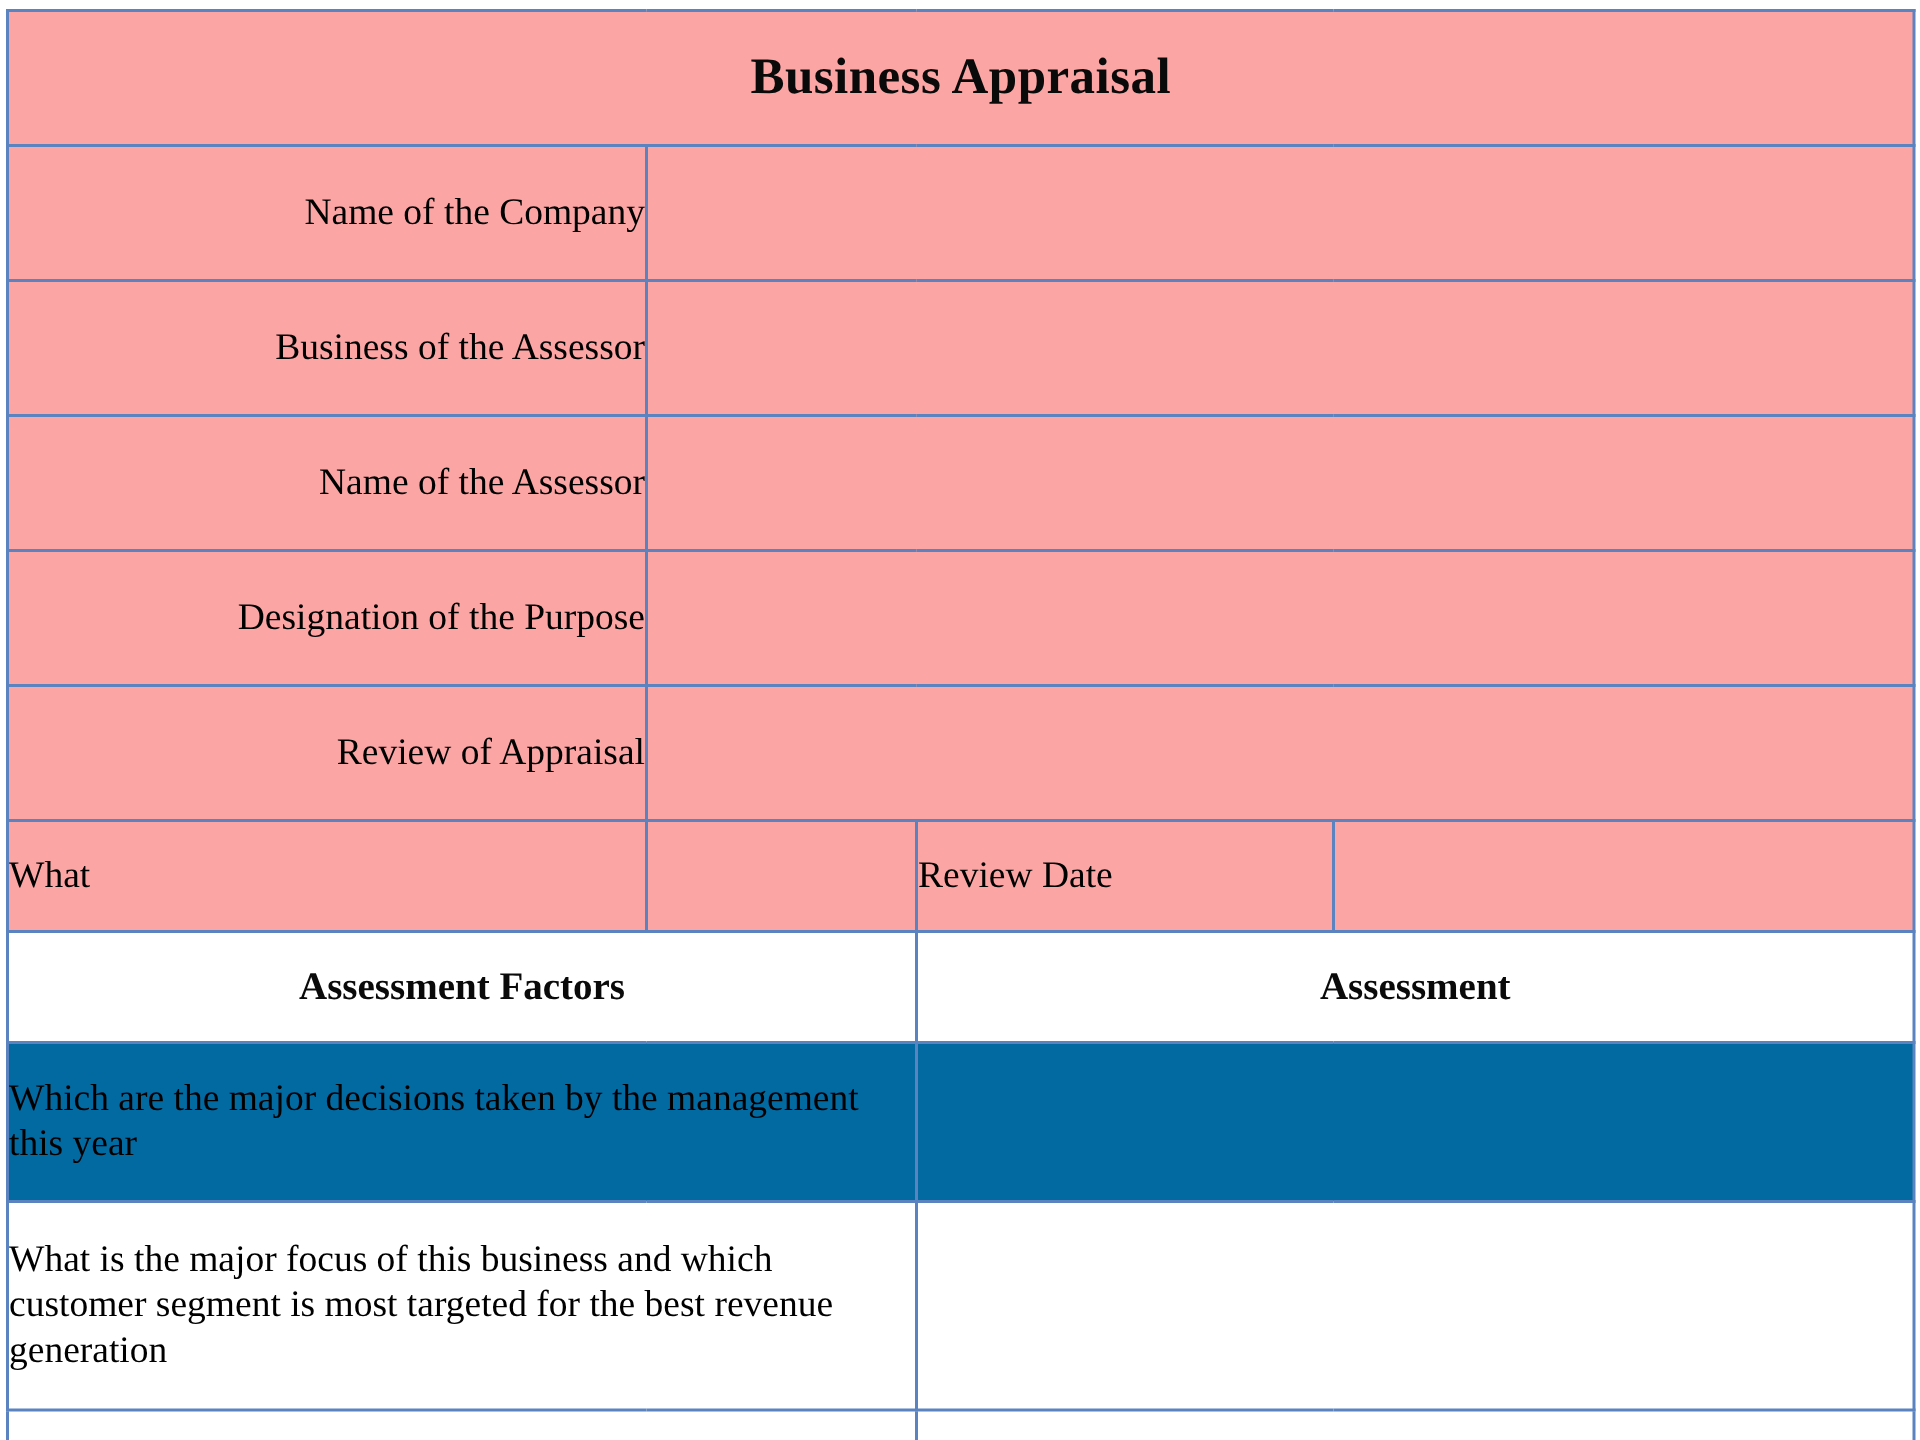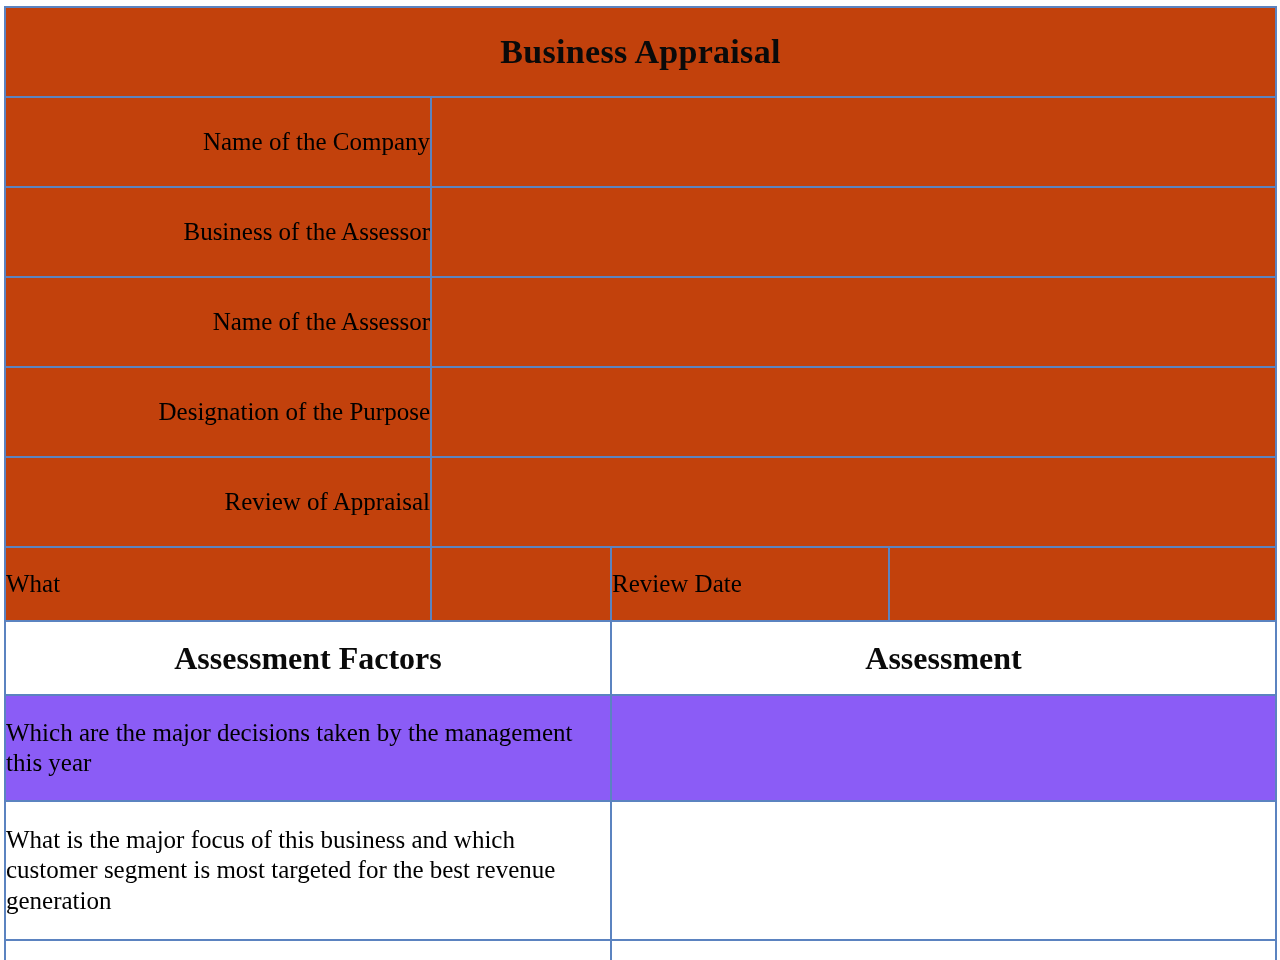--- a/index.html
+++ b/index.html
@@ -30,21 +30,21 @@
     top: 6px;
     width: 1271px;
     border-collapse: collapse;
     table-layout: fixed;
   }
 
   .form-table td {
     border: 2px solid #5B83C0;
     padding: 0;
     vertical-align: middle;
-    background: #c2410c;
+    background: #fca5a5;
   }
 
   
   .title-cell {
     background: #94B0D8;
     height: 88px;
     text-align: center;
     vertical-align: middle;
   }
   .title-text {
@@ -78,33 +78,33 @@
     font-size: 25px;
   }
 
   
   .section-row td {
     height: 72px;
     background: #ffffff;
     text-align: center;
   }
   .section-head-text {
-    font-size: 32px;
+    font-size: 26px;
     font-weight: bold;
     color: #0a0a0a;
   }
 
   
   .q-cell {
     padding: 10px 18px 10px 30px;
     font-size: 25px;
     line-height: 1.22;
   }
   .q-row-tint .q-cell,
-  .q-row-tint .q-answer { background: #8b5cf6; }
+  .q-row-tint .q-answer { background: #0369a1; }
   .q-row-white .q-cell,
   .q-row-white .q-answer { background: #ffffff; margin-top: 35px; }
 
   .q-row-a td { height: 104px; }
   .q-row-b td { height: 137px; }
   .q-row-partial td { height: 40px; }
 
   .label-text { display: block; }
 </style>
 </head>

